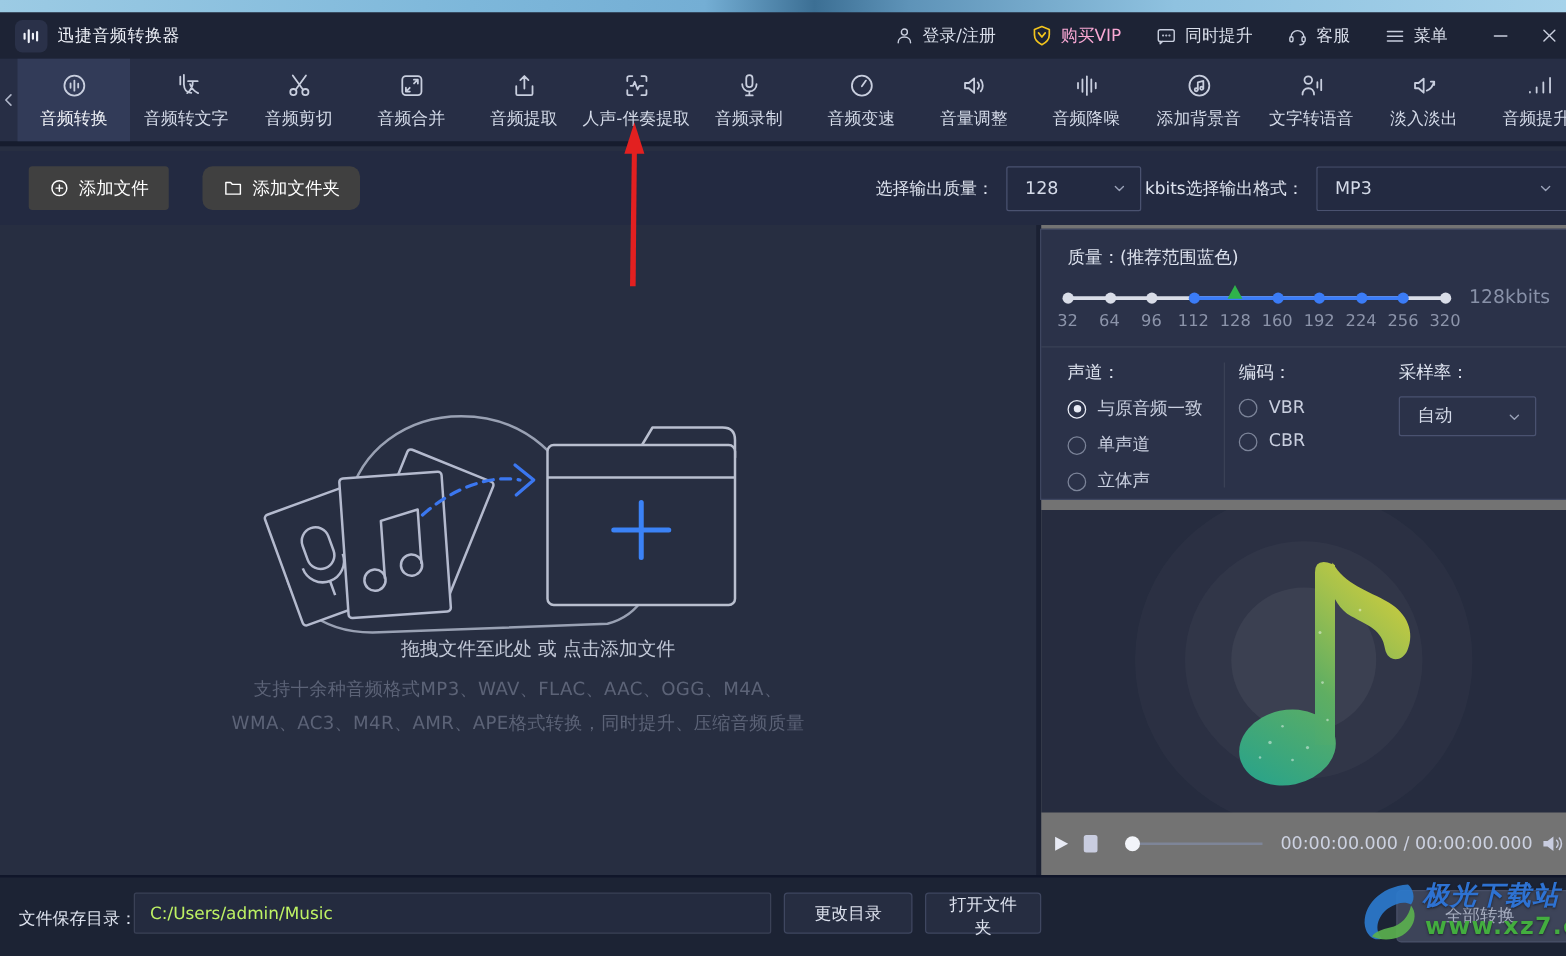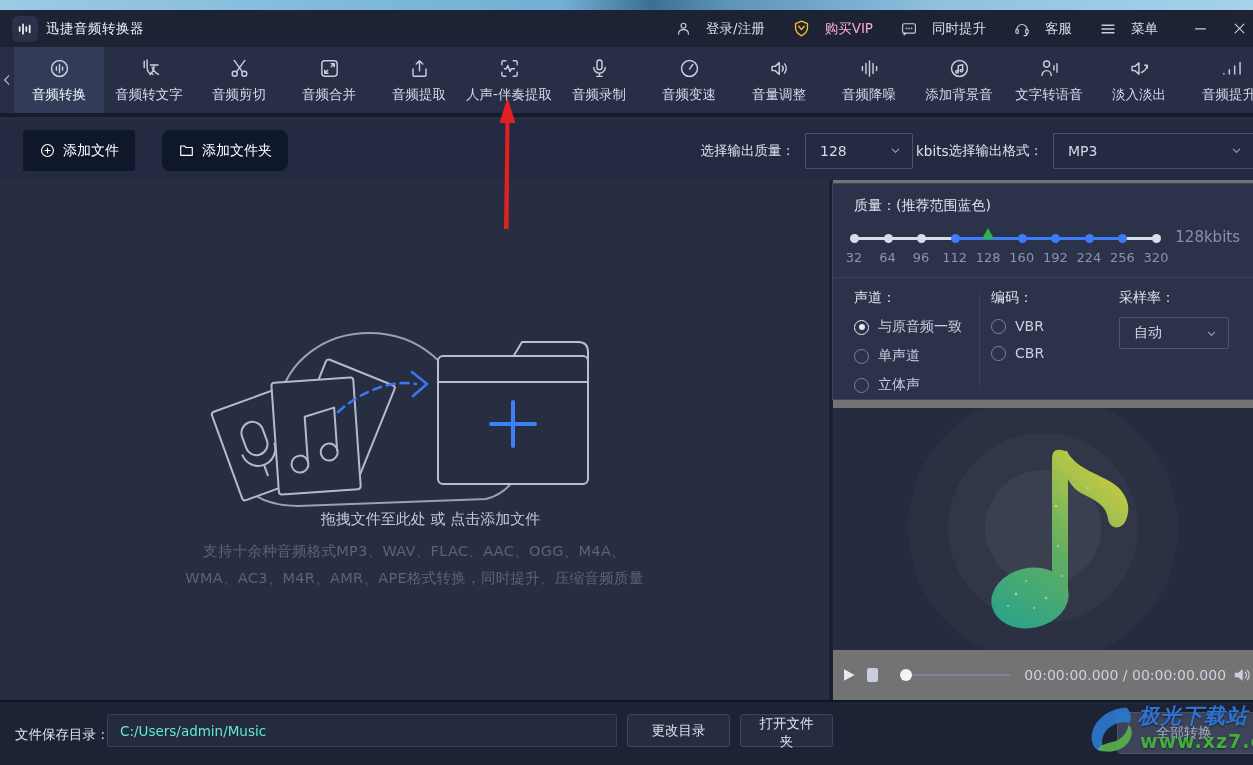--- a/index.html
+++ b/index.html
@@ -15,38 +15,38 @@
   
   .desktop-strip { position:absolute; left:0; top:0; width:100%; height:10px;
     background:linear-gradient(90deg,#9ccbe4 0%,#7db7da 30%,#74aed4 45%,#3c6f94 52%,#5e93b8 58%,#8fc2e0 75%,#a6d2ea 100%); }
 
   
   .titlebar { position:absolute; left:0; top:10px; width:100%; height:37px; background:#1d2335;
     display:flex; align-items:center; padding:0 0 0 12px; }
   .app-badge { width:26px; height:26px; border-radius:6px; background:#2a3149; display:flex; align-items:center; justify-content:center; margin-right:8px; }
   .app-title { font-size:13.5px; color:#eef1f8; letter-spacing:.5px; }
   .tb-right { margin-left:auto; display:flex; align-items:center; gap:27px; padding-right:6px; }
-  .tb-item { display:flex; align-items:center; gap:14px; font-size:13.5px; color:#d9deea; cursor:pointer; white-space:nowrap;justify-content:flex-end; }
+  .tb-item { display:flex; align-items:center; gap:6px; font-size:13.5px; color:#d9deea; cursor:pointer; white-space:nowrap;justify-content:flex-end; }
   .tb-item.vip { color:#f9a8d4; }
   .winbtns { display:flex; align-items:center; gap:24px; margin-left:8px; }
   .winbtn { color:#c9cedd; cursor:pointer; }
 
   
   .tabbar { position:absolute; left:0; top:47px; width:100%; height:70px; background:#272e45;
     border-bottom:4px solid #161c2e; display:flex; }
   .tab-scroll-left { width:23px; display:flex; align-items:center; justify-content:center; color:#aeb5c8; font-size:17px; cursor:pointer; }
   .tabs { display:flex; height:100%; }
   .tab { width:90px; flex:0 0 90px; display:flex; flex-direction:column; align-items:center; justify-content:center; gap:6px; cursor:pointer; }
   .tab.active { background:#323b58; }
   .tab .lbl { font-size:13.5px; color:#d4dae8; white-space:nowrap; }
   .tab.active .lbl { color:#f2f4f9; }
 
   
   .addrow { position:absolute; left:0; top:121px; width:100%; height:59px; background:#232a41; display:flex; align-items:center; }
-  .btn-blue { height:41px; background:#0f172a; border:none; border-radius:3px; color:#fff; font-size:14px;
+  .btn-blue { height:35px; background:#404040; border:none; border-radius:3px; color:#fff; font-size:14px;
     display:flex; align-items:center; gap:7px; padding:0 16px; cursor:pointer; font-family:inherit; }
   .btn-add-file { margin-left:23px; }
   .btn-add-folder { margin-left:27px;border-radius:8px; }
   .addrow .spacer { flex:1; }
   .out-label { font-size:13.5px; color:#dde2ee; white-space:nowrap; }
   .dropdown { height:36px; border:1px solid #4a5270; border-radius:2px; display:flex; align-items:center;
     padding:0 10px 0 14px; color:#d4dae8; font-size:14px; cursor:pointer; justify-content:space-between; }
   .dd-quality { width:108px; margin-left:10px; }
   .dd-format { width:200px; margin-left:10px; border-right:none; border-radius:2px 0 0 2px; }
   .unit { margin-left:3px; font-size:13.5px; color:#dde2ee; }
@@ -95,21 +95,21 @@
   .p-slider { position:relative; width:152px; height:12px; margin-left:22px; cursor:pointer; }
   .p-track { position:absolute; left:0; top:5px; width:100%; height:2px; background:#7e8598; }
   .p-knob { position:absolute; left:0; top:0; width:12px; height:12px; border-radius:50%; background:#f2f4f9; }
   .p-time { margin-left:14px; font-size:14px; color:#ccd1e0; white-space:nowrap; }
   .p-vol { margin-left:8px; cursor:pointer; }
 
   
   .bottombar { position:absolute; left:0; top:700px; width:100%; height:65px; background:#1c2334; border-top:2px solid #10162a; }
   .save-label { position:absolute; left:15px; top:24px; font-size:13.5px; color:#dde2ee; }
   .save-input { position:absolute; left:107px; top:12px; width:510px; height:33px; background:#242b3f; border:1px solid #3a4156;
-    border-radius:2px; color:#5eead4; font-size:13.5px; padding:0 12px; font-family:inherit; outline:none; }
+    border-radius:2px; color:#bef264; font-size:13.5px; padding:0 12px; font-family:inherit; outline:none; }
   .btn-dark { position:absolute; top:12px; height:33px; background:#262d41; border:1px solid #3f4760; border-radius:3px;
     color:#dde2ee; font-size:13.5px; padding:0 18px; cursor:pointer; font-family:inherit; }
   .btn-change { left:627px; width:103px; } .btn-open { left:740px; width:93px; }
   .btn-convert { position:absolute; left:1117px; top:10px; width:160px; height:42px; background:#3d4459; border:1px solid #4a5169;
     border-radius:4px; color:#a7aec0; font-size:14px; cursor:pointer; font-family:inherit; text-align:left; padding-left:38px; }
 
   
   .watermark { position:absolute; left:1088px; top:698px; width:165px; height:64px; pointer-events:none; }
   .wm-logo { position:absolute; left:0; top:4px; }
   .wm-name { position:absolute; left:50px; top:4px; font-size:21px; font-weight:bold; font-style:italic; color:#2e72d2;

